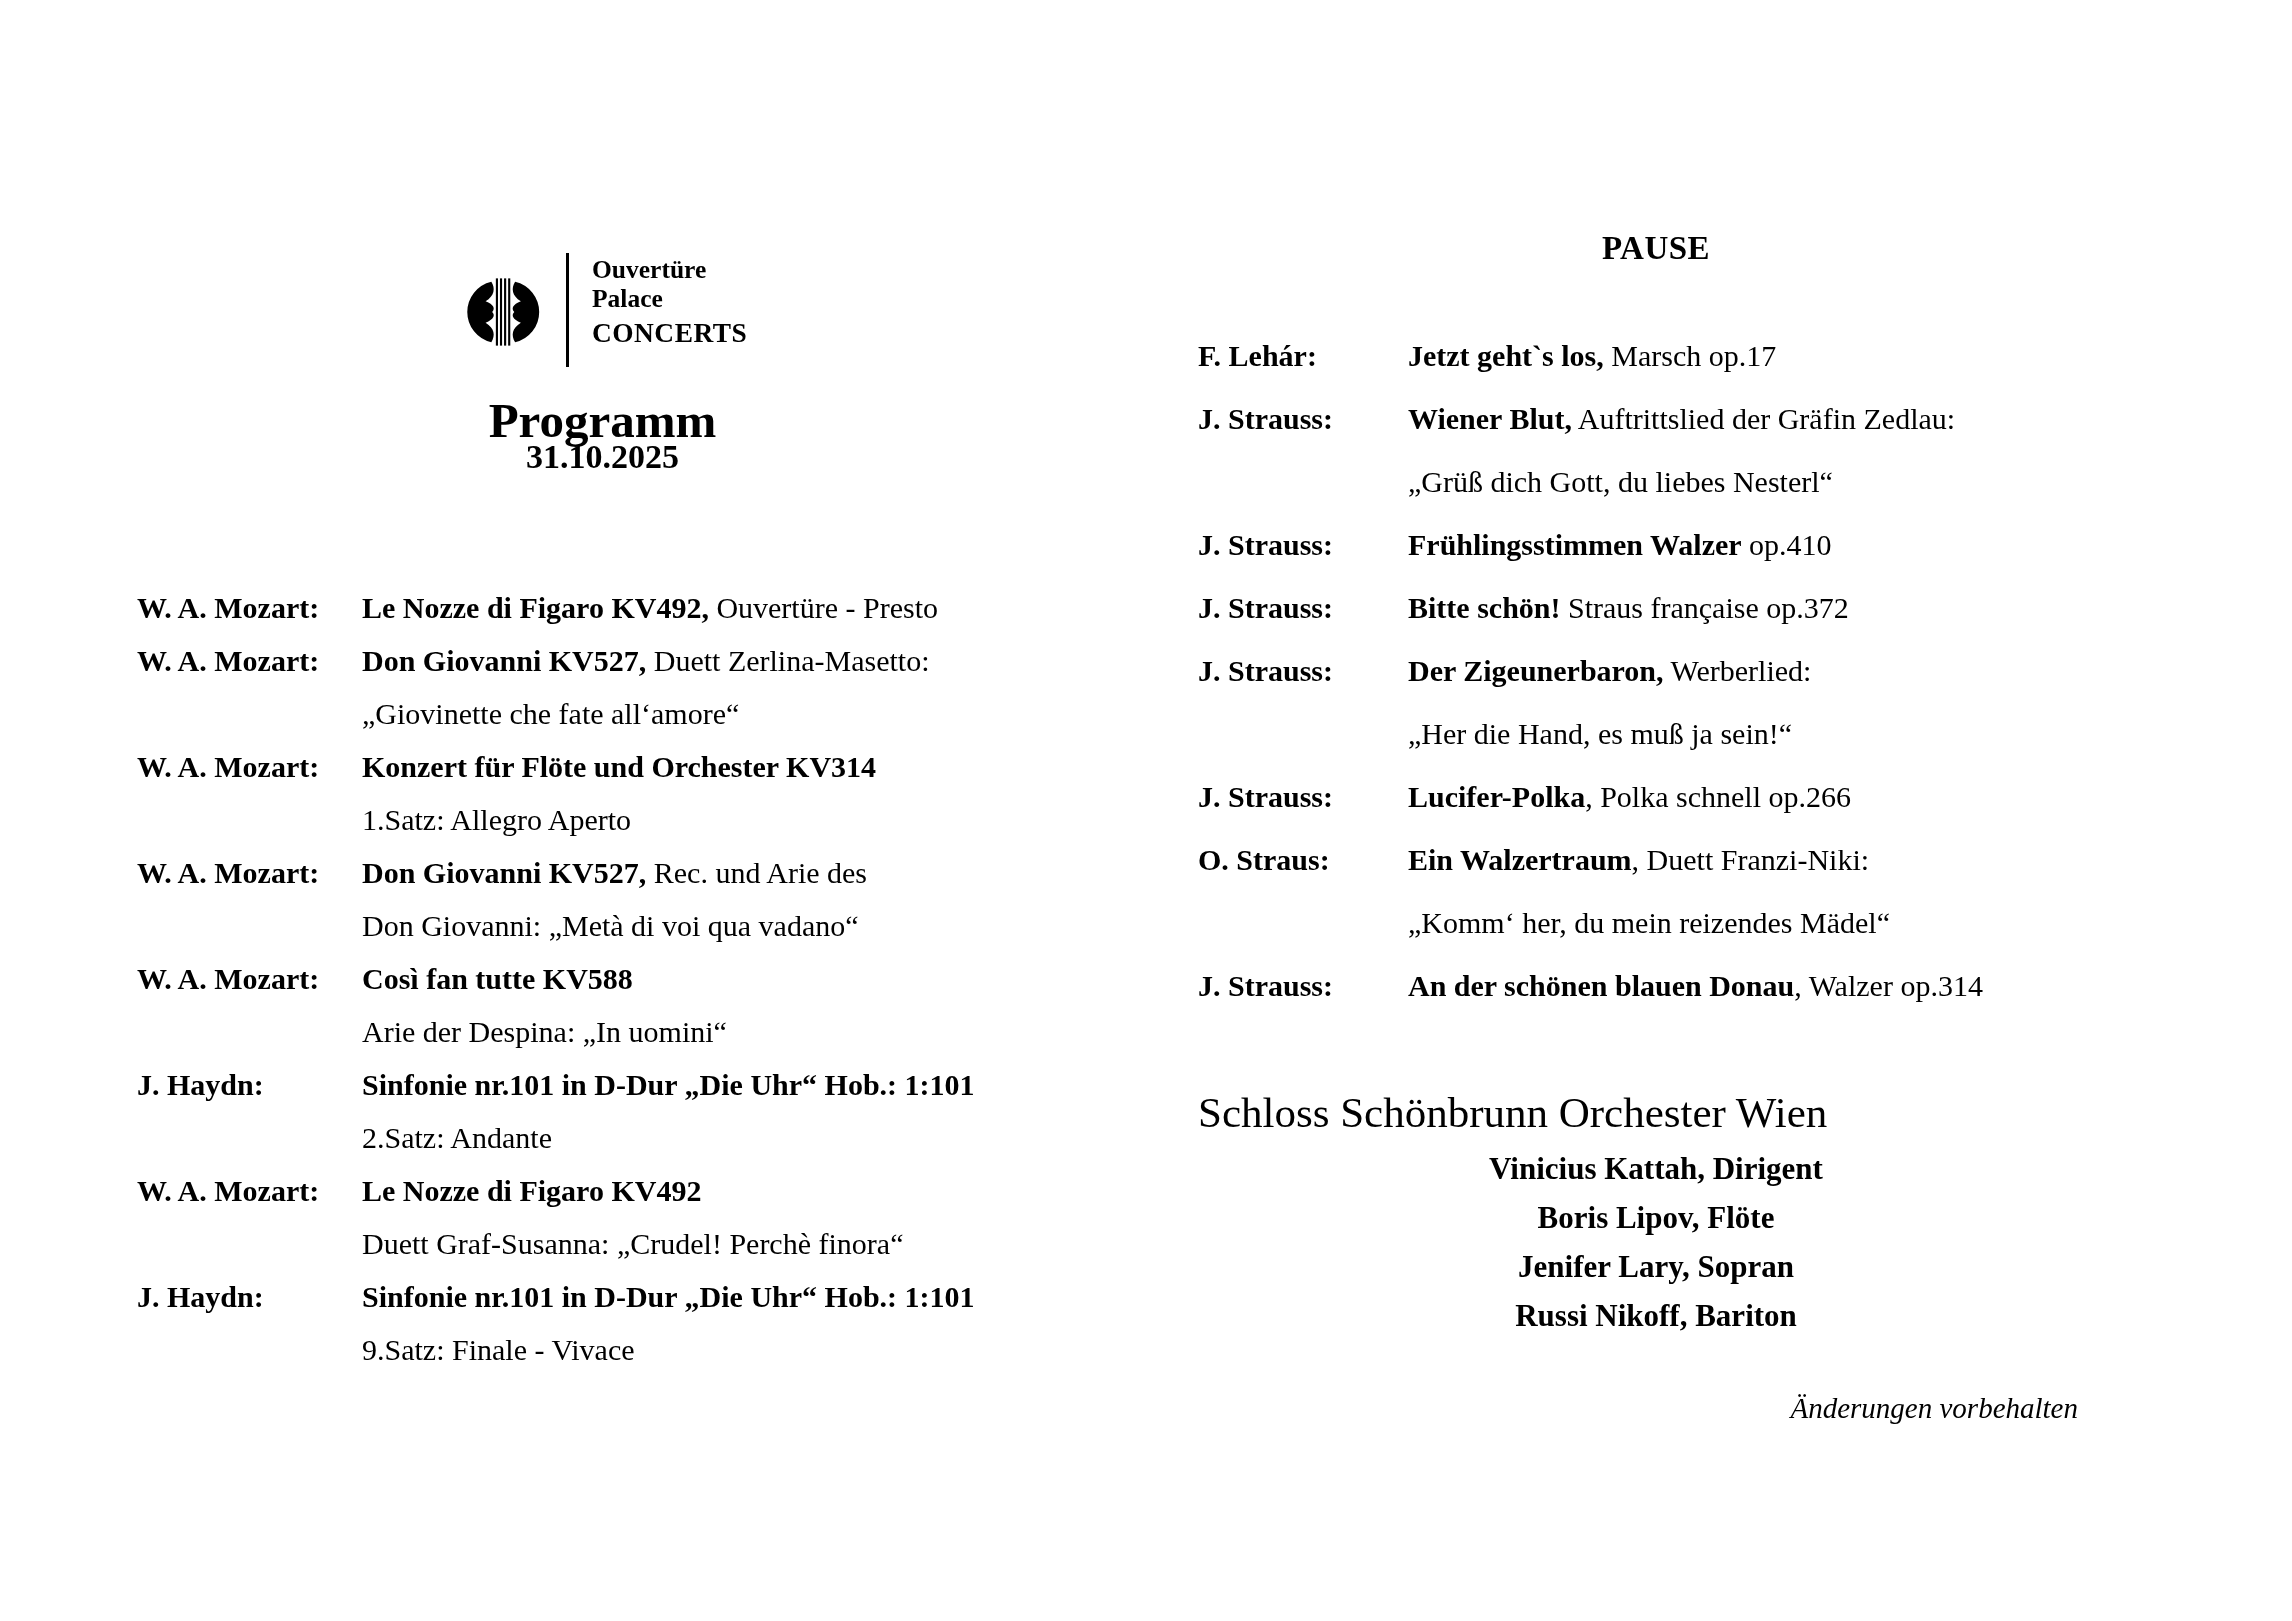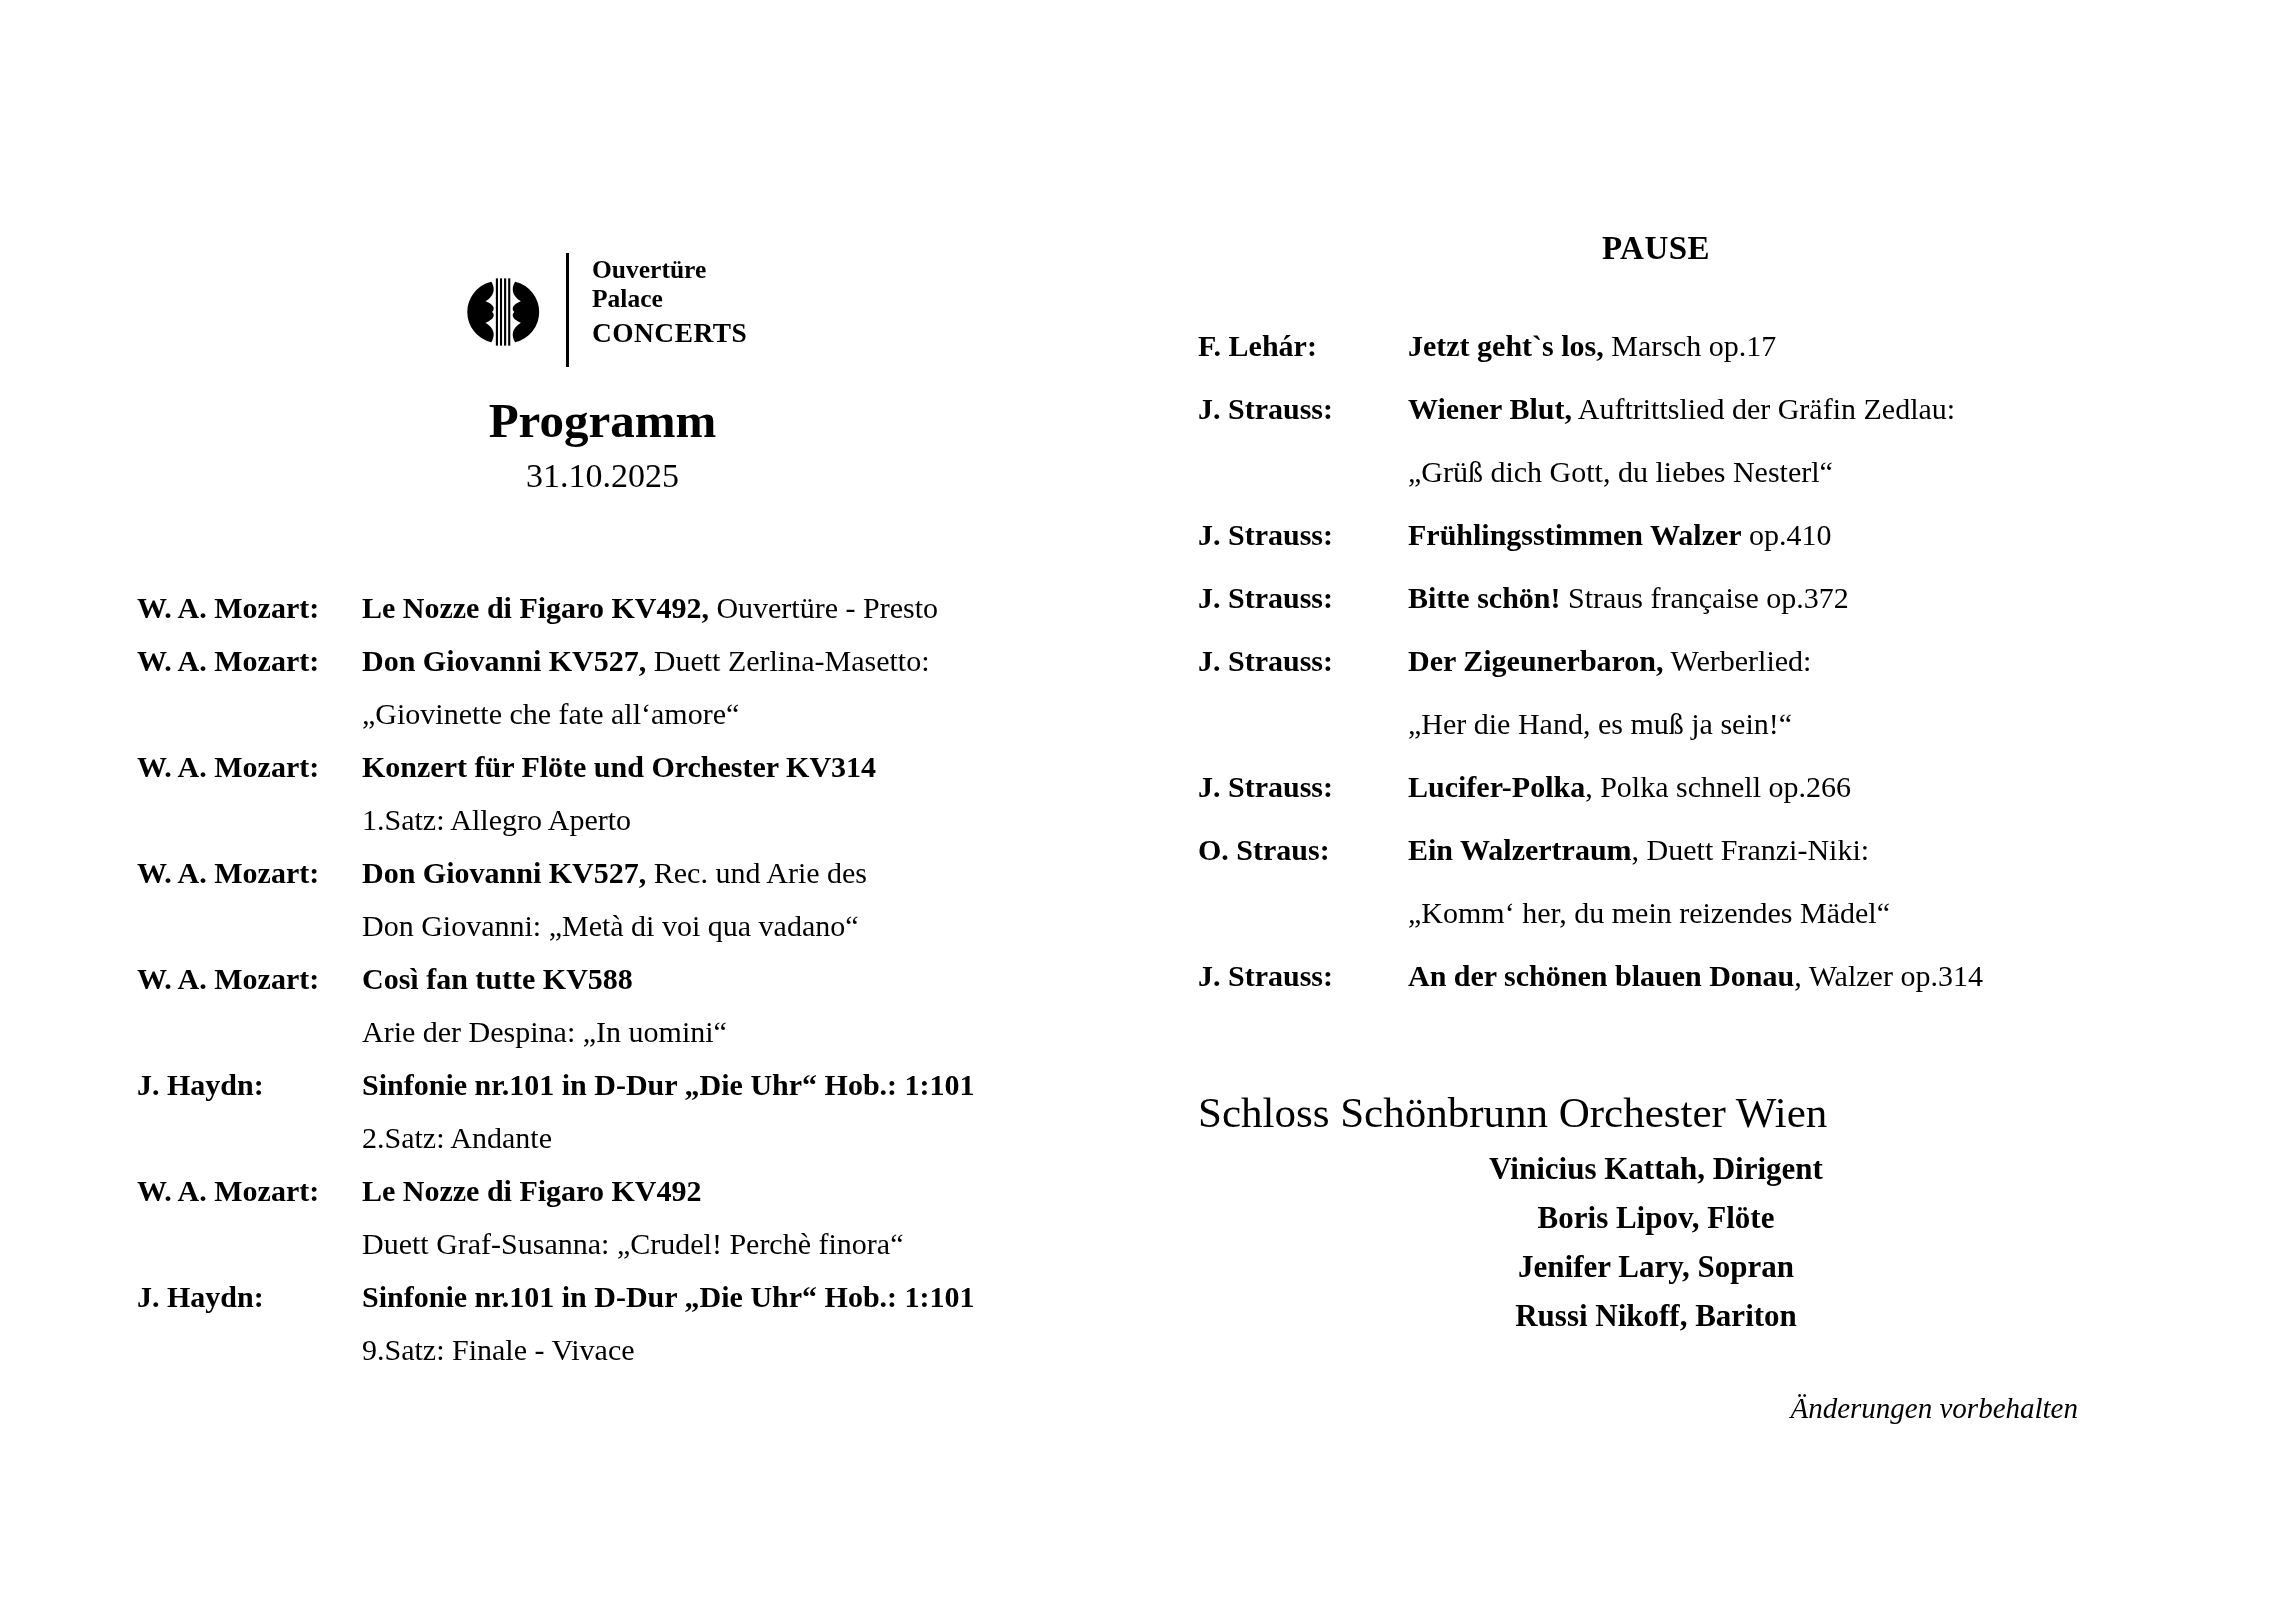--- a/index.html
+++ b/index.html
@@ -13,25 +13,25 @@
     overflow:hidden;
   }
   
   .logo-icon{position:absolute;left:461px;top:274px;width:82px;height:76px;}
   .logo-bar{position:absolute;left:566px;top:253px;width:2.9px;height:114px;background:#000;}
   .logo-text{position:absolute;left:592px;top:255px;line-height:29px;font-weight:bold;font-size:25.5px;}
   .logo-text .brand-caps{font-size:27.4px;letter-spacing:0.5px;margin-top:6px;}
   
   .title-box{position:absolute;left:137px;width:931px;text-align:center;}
   .page-title{top:392px;font-size:49px;font-weight:bold;}
-  .page-date{top:457px;font-size:34px;font-weight:normal;}
+  .page-date{top:438px;font-size:34px;font-weight:bold;}
   
   .prog-list{position:absolute;font-size:30px;}
   .prog-left{left:137px;top:581px;width:990px;line-height:53px;}
-  .prog-right{left:1198px;top:314px;width:1049px;line-height:63px;}
+  .prog-right{left:1198px;top:324px;width:1049px;line-height:63px;}
   .prog-row{display:flex;}
   .prog-row .comp{flex:none;font-weight:bold;}
   .prog-left .comp{width:225px;}
   .prog-right .comp{width:210px;}
   .prog-row .piece{flex:1;}
   .prog-row .piece b{font-weight:bold;text-align:center;}
   
   .pause{position:absolute;left:1198px;top:218px;width:916px;text-align:center;
          font-size:33px;font-weight:bold;letter-spacing:0.5px;margin-top:12px;}
   .orchestra{position:absolute;left:1198px;top:1088px;width:916px;text-align:left;

